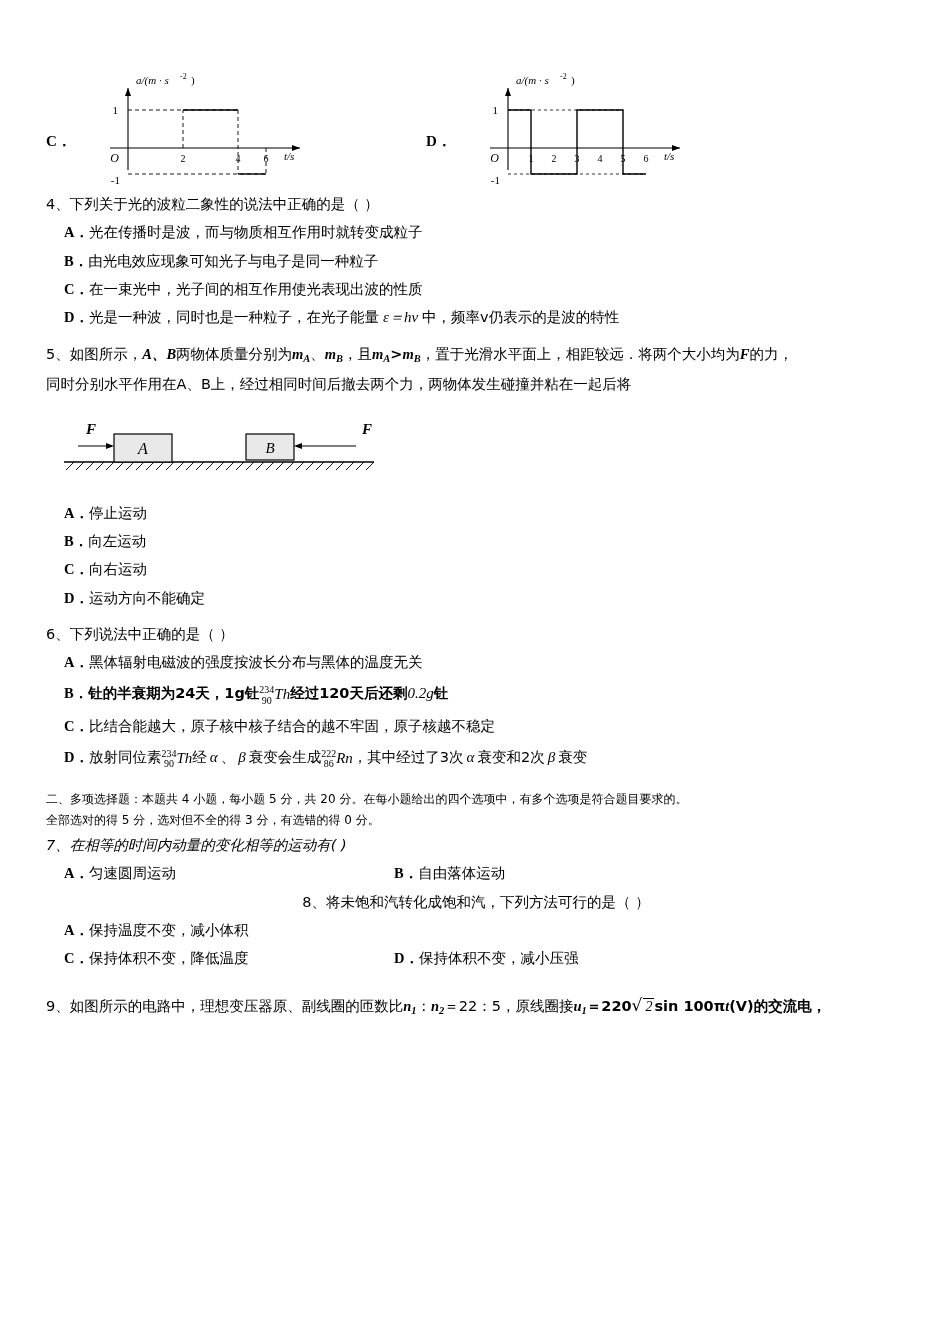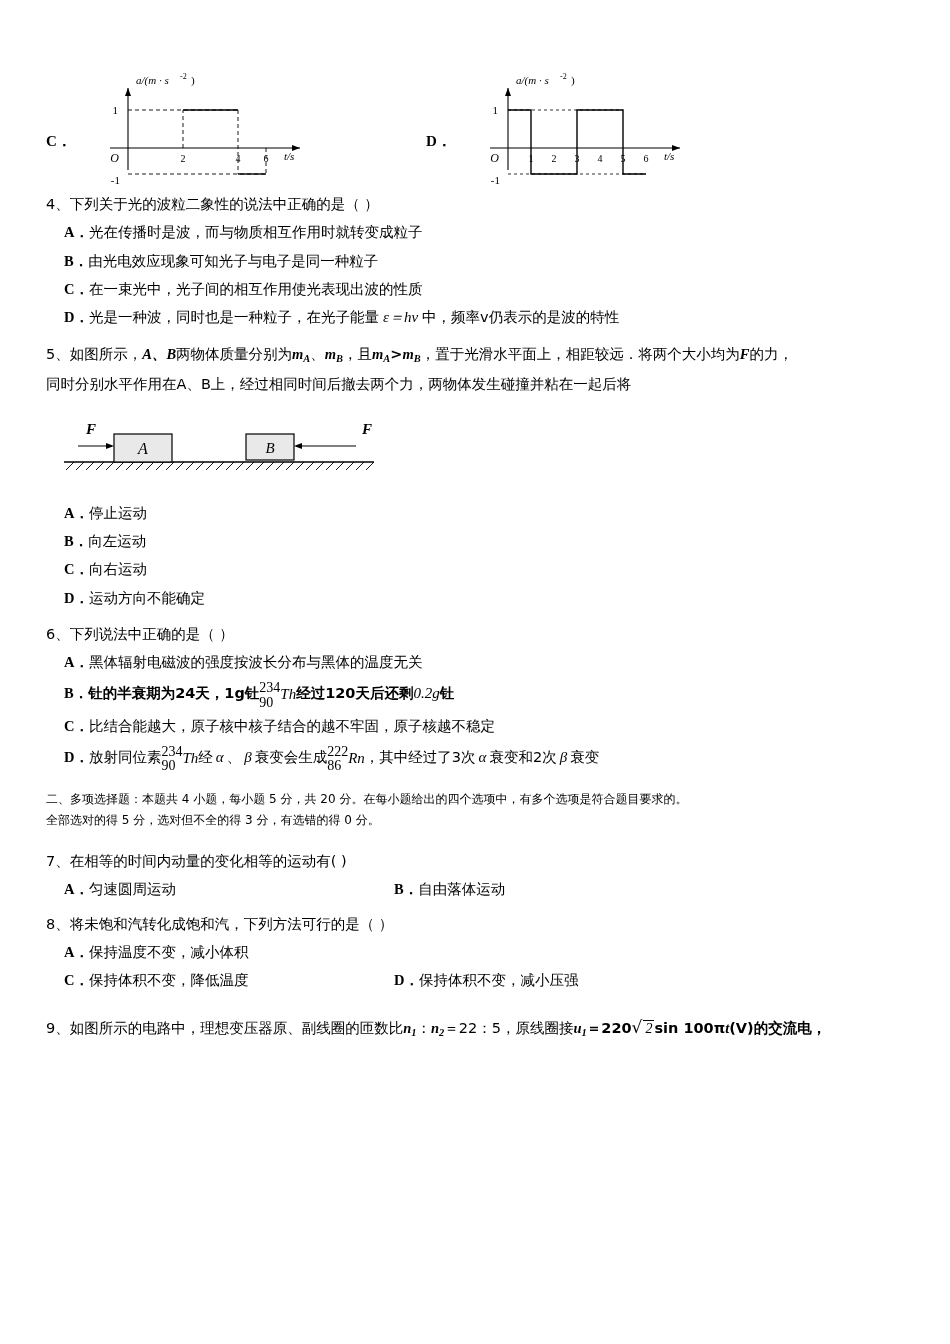--- a/index.html
+++ b/index.html
@@ -99,23 +99,23 @@
   .nuc {
     display: inline-block;
     vertical-align: middle;
     font-style: italic;
     font-family: "Liberation Serif", serif;
     font-size: 15px;
   }
   .nuc .stack {
     display: inline-block;
     vertical-align: middle;
-    font-size: 14px;
+    font-size: 10px;
     line-height: 1.05;
-    text-align: left;
+    text-align: center;
     font-style: normal;
     font-family: "Liberation Serif", serif;
   }
   .sqrt {
     display: inline-block;
     border-top: 1px solid #000;
     padding: 0 2px;
     margin-left: 1px;
     font-style: italic;
     font-family: "Liberation Serif", serif;
@@ -318,35 +318,35 @@
 
     <p class="opt" style="line-height:2.3;">
       <span class="opt-label">D．</span><span>放射同位素</span><span class="nuc"><span class="stack"><span>234</span><br><span>90</span></span><span>Th</span></span><span>经</span><span class="frm" style="margin:0 3px;">α</span><span>、</span><span class="frm" style="margin:0 3px;">β</span><span>衰变会生成</span><span class="nuc"><span class="stack"><span>222</span><br><span>86</span></span><span>Rn</span></span><span>，其中经过了3次</span><span class="frm" style="margin:0 3px;">α</span><span>衰变和2次</span><span class="frm" style="margin:0 3px;">β</span><span>衰变</span>
     </p>
 
     <div class="spacer-md"></div>
 
     <p class="sec-head">二、多项选择题：本题共 4 小题，每小题 5 分，共 20 分。在每小题给出的四个选项中，有多个选项是符合题目要求的。</p>
     <p class="sec-head">全部选对的得 5 分，选对但不全的得 3 分，有选错的得 0 分。</p>
 
-    <p class="qline" style="margin-top:16px;">7、在相等的时间内动量的变化相等的运动有(  )</p>
+    <p class="qline" style="margin-top:0;font-style:italic;">7、在相等的时间内动量的变化相等的运动有(  )</p>
     <div class="two-col">
       <div>
         <p class="opt">
           <span class="opt-label">A．</span><span>匀速圆周运动</span>
         </p>
       </div>
       <div>
         <p class="opt">
           <span class="opt-label">B．</span><span>自由落体运动</span>
         </p>
       </div>
     </div>
 
-    <p class="qline" style="margin-top:6px;">8、将未饱和汽转化成饱和汽，下列方法可行的是（        ）</p>
+    <p class="qline" style="text-align:center;">8、将未饱和汽转化成饱和汽，下列方法可行的是（        ）</p>
     <div class="two-col">
       <div>
         <p class="opt">
           <span class="opt-label">A．</span><span>保持温度不变，减小体积</span>
         </p>
       </div>
     </div>
     <div class="two-col">
       <div>
         <p class="opt">

